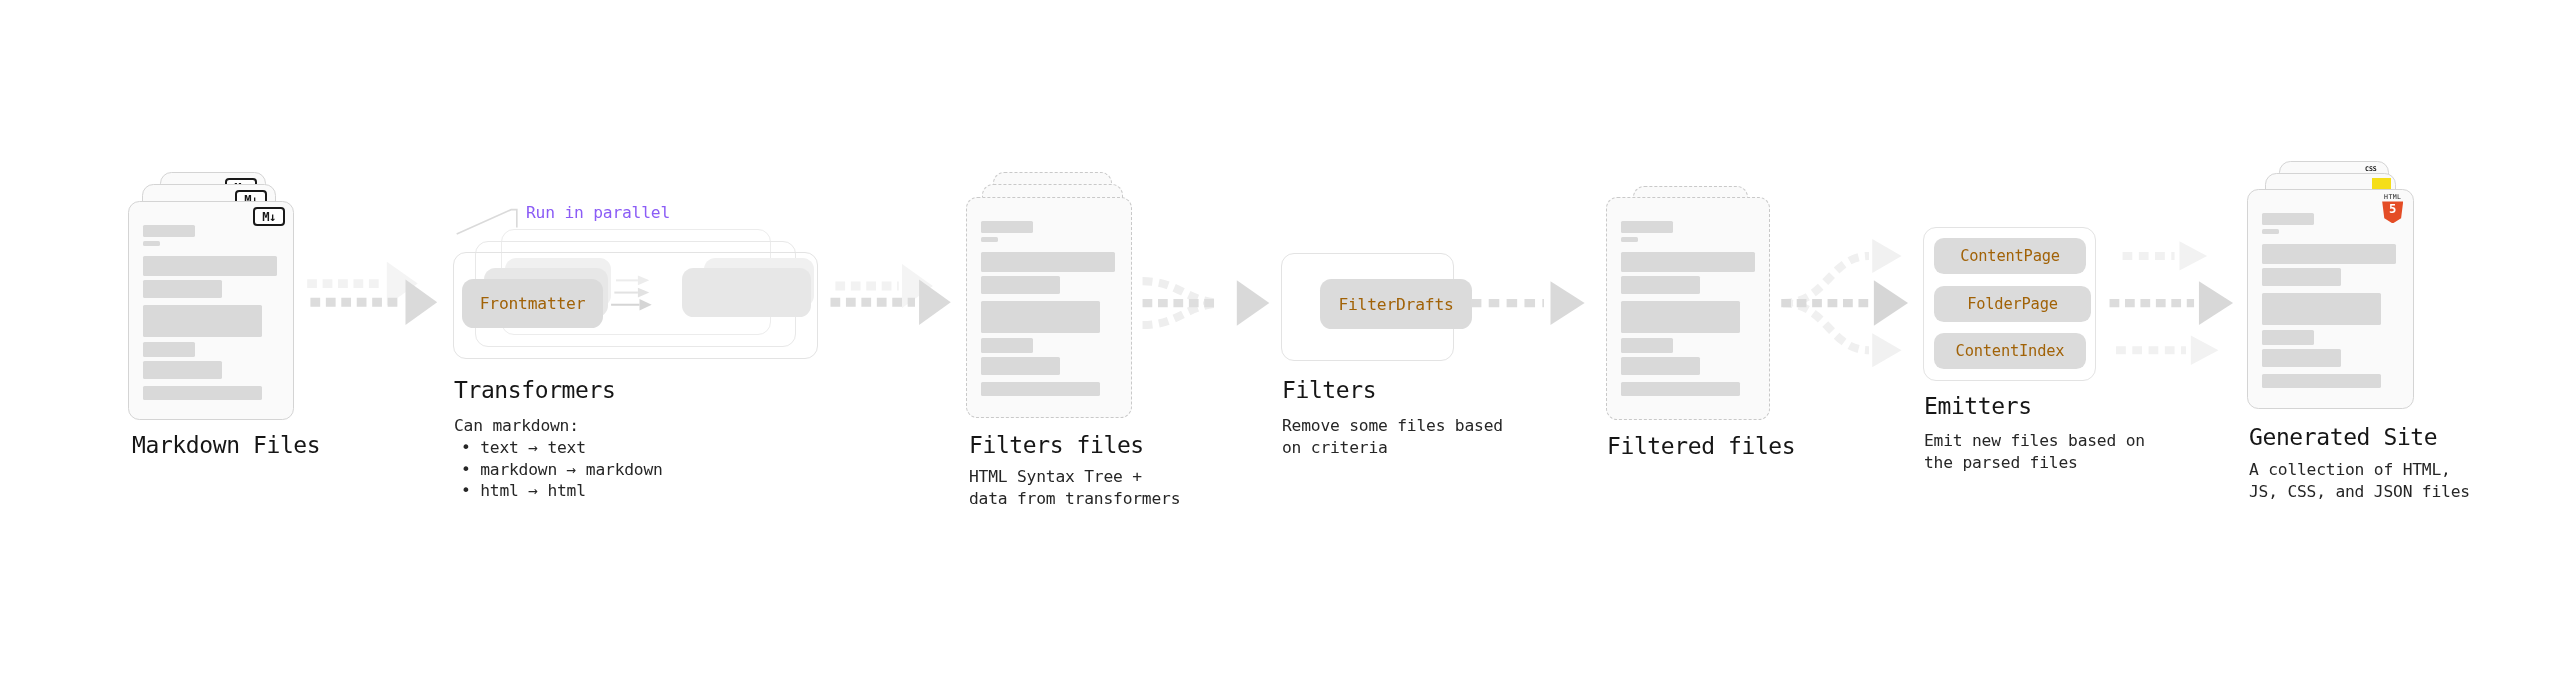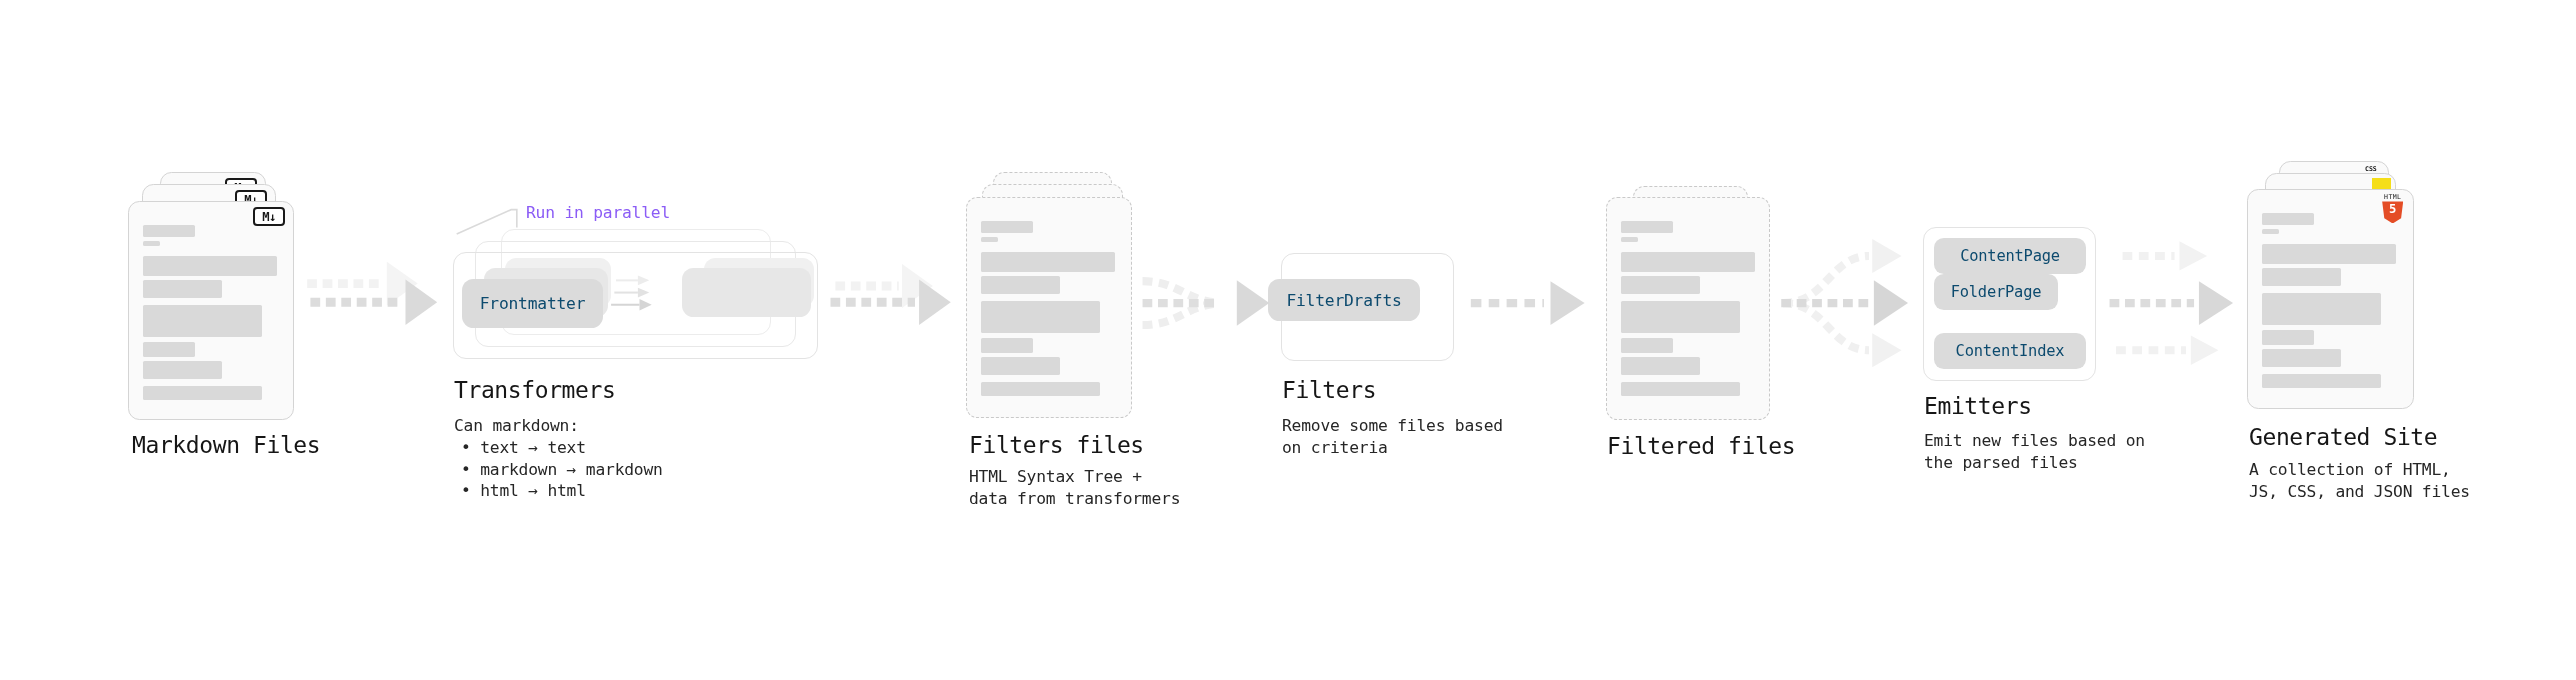--- a/index.html
+++ b/index.html
@@ -14,21 +14,21 @@
 
   .md-badge{position:absolute;top:4.9px;right:8.1px;width:32px;height:19.5px;background:#ffffff;
             border:2.4px solid #191919;border-radius:4.1px;display:flex;align-items:center;
             justify-content:center;font-weight:bold;font-size:12.2px;color:#191919;
             box-sizing:border-box;letter-spacing:-0.8px;}
 
   .t-box{position:absolute;border:1.6px solid #e3e3e3;border-radius:13px;background:transparent;box-sizing:border-box;}
   .panel{position:absolute;border:1.6px solid #e3e3e3;border-radius:13px;background:#ffffff;box-sizing:border-box;}
 
   .pill{position:absolute;background:#dbdbdb;border-radius:11.4px;display:flex;align-items:center;
-        justify-content:center;font-size:16.3px;color:#0c4a6e;letter-spacing:-0.2px;}
+        justify-content:center;font-size:16.3px;color:#a16207;letter-spacing:-0.2px;}
   .pill.echo1{background:#e7e7e7;}
   .pill.echo2{background:#f0f0f0;}
   .epill{font-size:15.4px;border-radius:9.8px;}
 
   .h1{position:absolute;font-size:23px;color:#161616;letter-spacing:-0.4px;white-space:pre;}
   .body{position:absolute;font-size:16.3px;color:#262626;letter-spacing:-0.2px;white-space:pre;line-height:22px;}
   .annotation{position:absolute;font-size:16.3px;color:#8b5cf6;letter-spacing:-0.2px;white-space:pre;}
 
   .html5-badge{position:absolute;top:4.1px;right:9.8px;width:21px;text-align:center;}
   .html5-badge .word{font-size:6.5px;font-weight:normal;color:#111;letter-spacing:0.4px;line-height:7.3px;}
@@ -94,41 +94,41 @@
       <div class="bar" style="width: 119px; height: 32px; top: 103px;"></div>
       <div class="bar" style="width: 52px; height: 14.6px; top: 140px;"></div>
       <div class="bar" style="width: 79px; height: 18px; top: 159px;"></div>
       <div class="bar" style="width: 119px; height: 14px; top: 184px;"></div>
     </div>
   <div class="h1" style="left:969px;top:432px">Filters files</div>
   <div class="body" style="left:969px;top:466px">HTML Syntax Tree +</div>
   <div class="body" style="left:969px;top:488px">data from transformers</div>
 
   <div class="panel" style="left:1281px;top:253px;width:173px;height:108px"></div>
-  <div class="pill" style="left:1268px;top:279px;width:152px;height:42px">FilterDrafts</div>
+  <div class="pill" style="left:1320px;top:279px;width:152px;height:50px">FilterDrafts</div>
   <div class="h1" style="left:1282px;top:377px">Filters</div>
   <div class="body" style="left:1282px;top:415px">Remove some files based</div>
   <div class="body" style="left:1282px;top:437px">on criteria</div>
 
   <div class="file-card dashed" style="left:1633px;top:186px;width:115px;height:57px"></div>
   <div class="file-card dashed" style="left:1606px;top:197px;width:164px;height:223px">
       <div class="bar" style="width: 52px; height: 12.2px; top: 23px;"></div>
       <div class="bar" style="width: 17px; height: 4.9px; top: 39px;"></div>
       <div class="bar" style="width: 134px; height: 19.5px; top: 54px;"></div>
       <div class="bar" style="width: 79px; height: 18px; top: 78px;"></div>
       <div class="bar" style="width: 119px; height: 32px; top: 103px;"></div>
       <div class="bar" style="width: 52px; height: 14.6px; top: 140px;"></div>
       <div class="bar" style="width: 79px; height: 18px; top: 159px;"></div>
       <div class="bar" style="width: 119px; height: 14px; top: 184px;"></div>
     </div>
   <div class="h1" style="left:1607px;top:433px">Filtered files</div>
 
   <div class="panel" style="left:1923px;top:227px;width:173px;height:154px"></div>
   <div class="pill epill" style="left:1934px;top:238px;width:152px;height:36px">ContentPage</div>
-  <div class="pill epill" style="left:1934px;top:274px;width:124px;height:36px">FolderPage</div>
+  <div class="pill epill" style="left:1934px;top:286px;width:157px;height:36px">FolderPage</div>
   <div class="pill epill" style="left:1934px;top:333px;width:152px;height:36px">ContentIndex</div>
   <div class="h1" style="left:1924px;top:393px">Emitters</div>
   <div class="body" style="left:1924px;top:430px">Emit new files based on</div>
   <div class="body" style="left:1924px;top:452px">the parsed files</div>
 
   <div class="file-card" style="left:2279px;top:161px;width:110px;height:65px">
     <div class="css-badge">
       <div class="word">CSS</div>
       <div class="bar-u"></div>
     </div>

